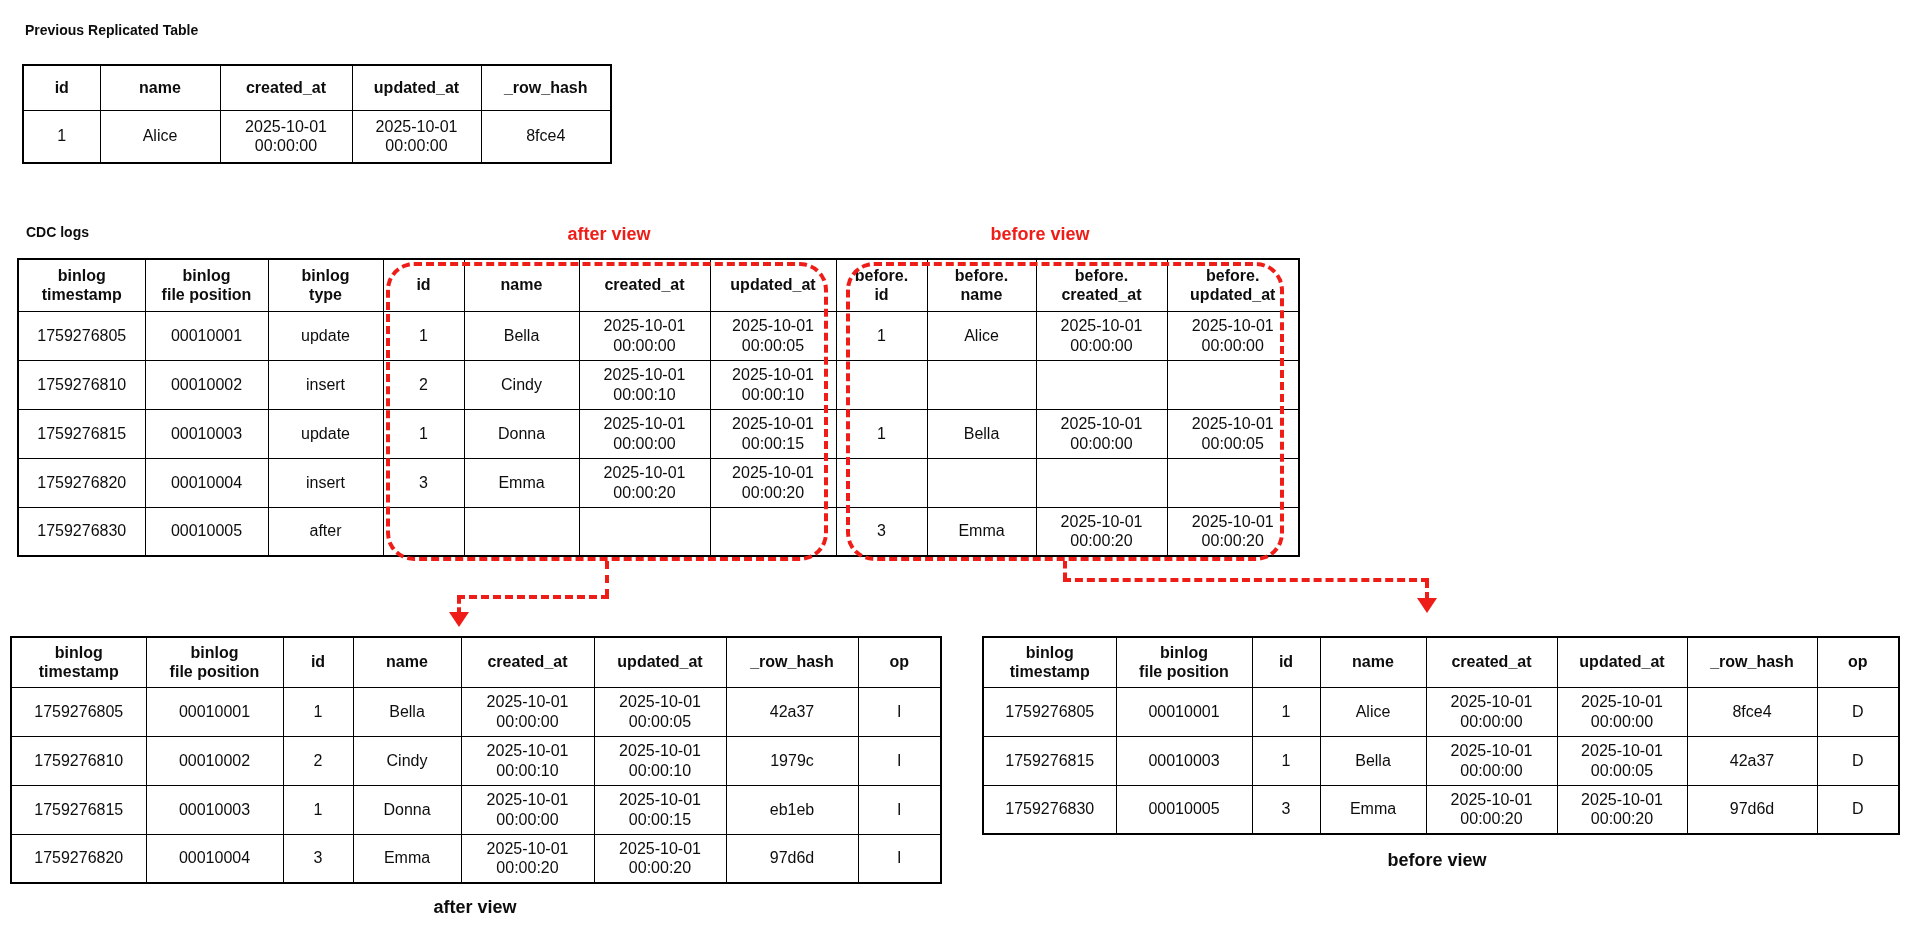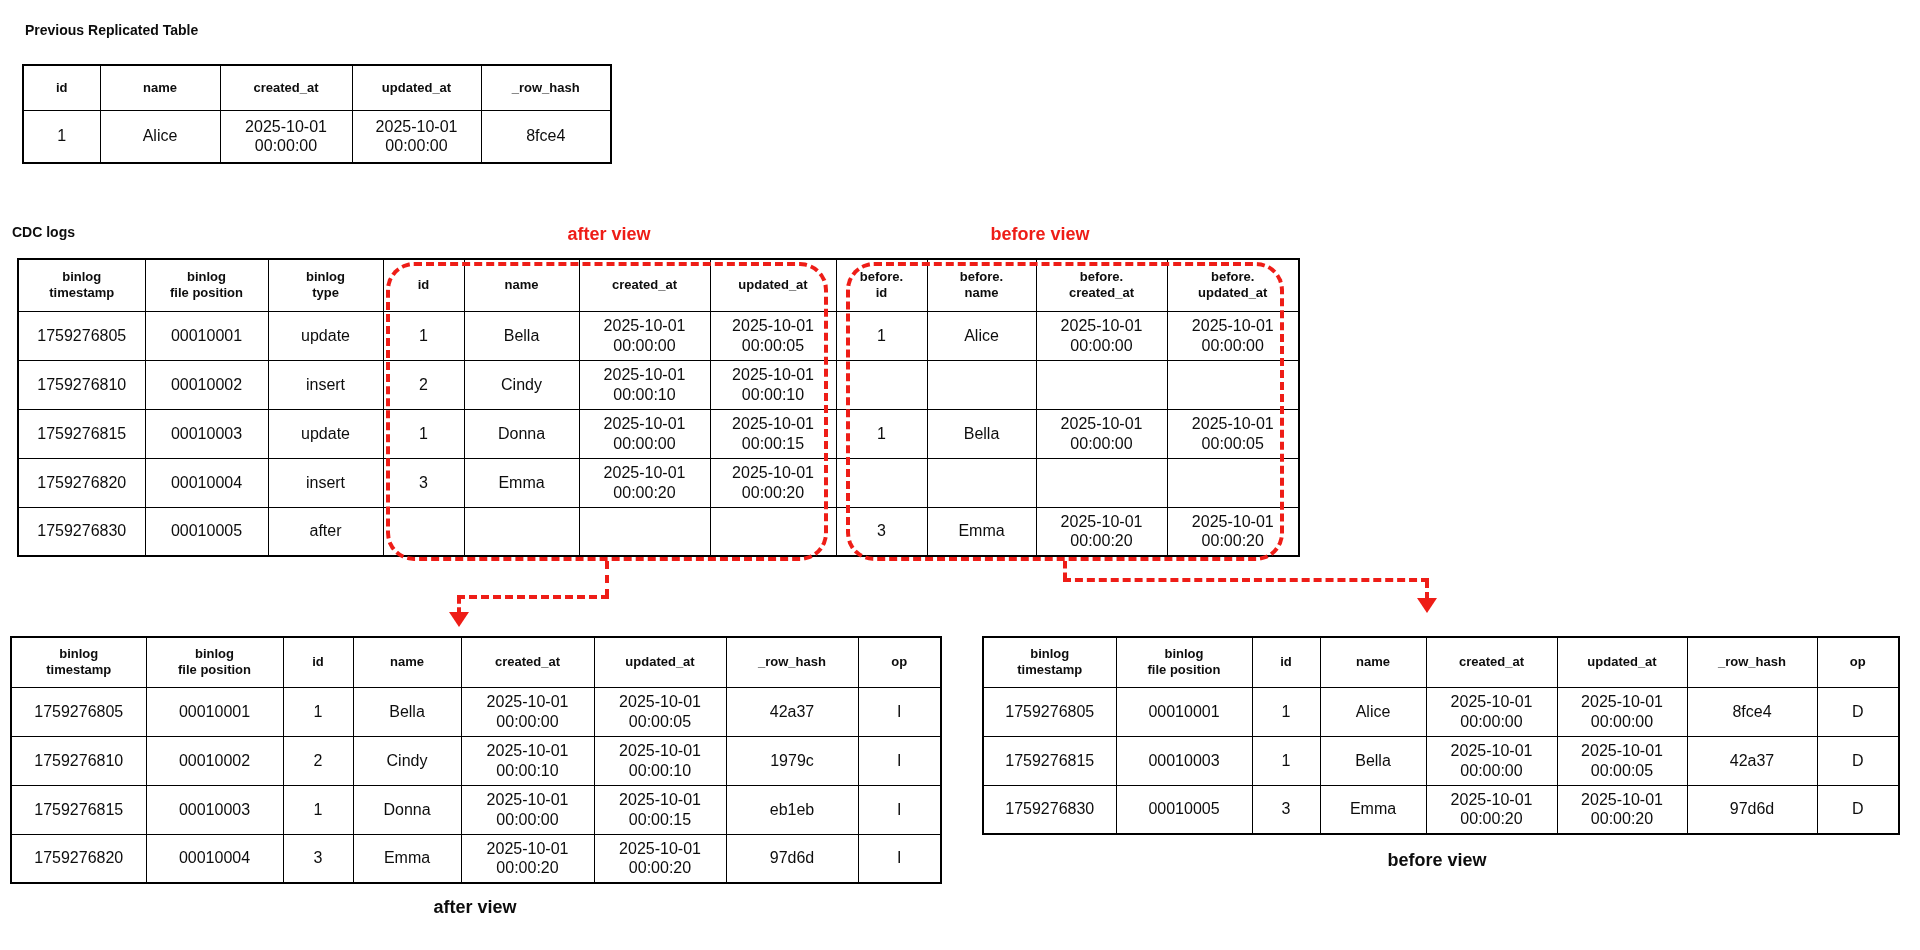--- a/index.html
+++ b/index.html
@@ -41,21 +41,21 @@
   }
   table.diagram-table th, table.diagram-table td {
     border: 1.6px solid #000;
     text-align: center;
     vertical-align: middle;
     white-space: pre-line;
     line-height: 1.22;
     overflow: hidden;
     padding: 2px 3px;
   }
-  table.diagram-table th { font-weight: bold; font-size: 13px; }
+  table.diagram-table th { font-weight: bold; font-size: 16px; }
   table.diagram-table td { font-weight: normal; font-size: 16px; }
   
   .t-prev th { height: 45px; }  .t-prev td { height: 53px; }
   .t-cdc  th { height: 52px; }  .t-cdc  td { height: 49px; }
   .t-bot  th { height: 50px; }  .t-bot  td { height: 49px; }
   
   .dash-box {
     border: 4px dashed var(--accent);
     border-radius: 28px;
     background: transparent;
@@ -101,21 +101,21 @@
         <td>Alice</td>
         <td>2025-10-01
 00:00:00</td>
         <td>2025-10-01
 00:00:00</td>
         <td>8fce4</td>
       </tr>
     </tbody>
   </table>
 
-<div class="abs section-title" style="left:12px; top:224px;text-align:right;">CDC logs</div>
+<div class="abs section-title" style="left:26px; top:224px;text-align:right;">CDC logs</div>
 
 <div class="abs red-label" style="left:529px; top:224px; width:160px;">after view</div>
 
 <div class="abs red-label" style="left:960px; top:224px; width:160px;">before view</div>
 
 <table class="abs diagram-table t-cdc" style="left:17px; top:258px;">
     <colgroup>
       <col style="width: 127px;">
       <col style="width: 123px;">
       <col style="width: 115px;">

